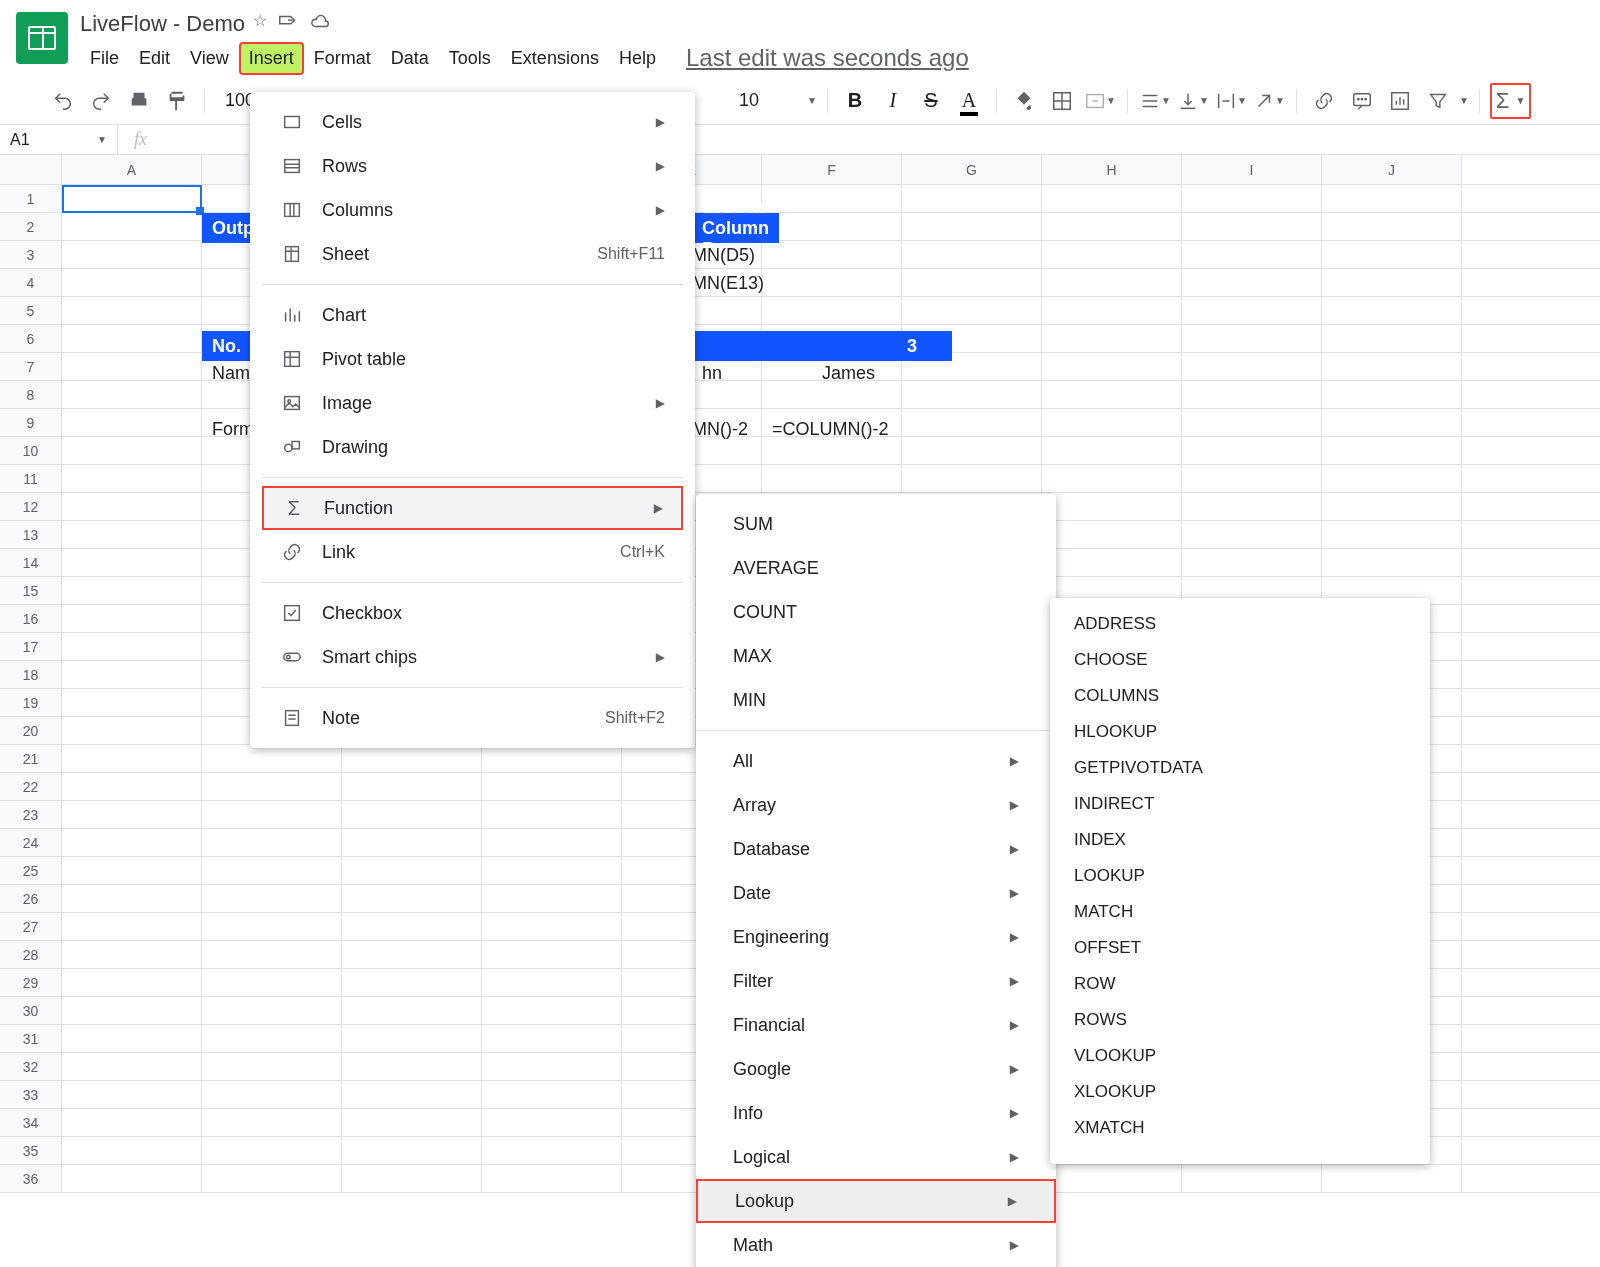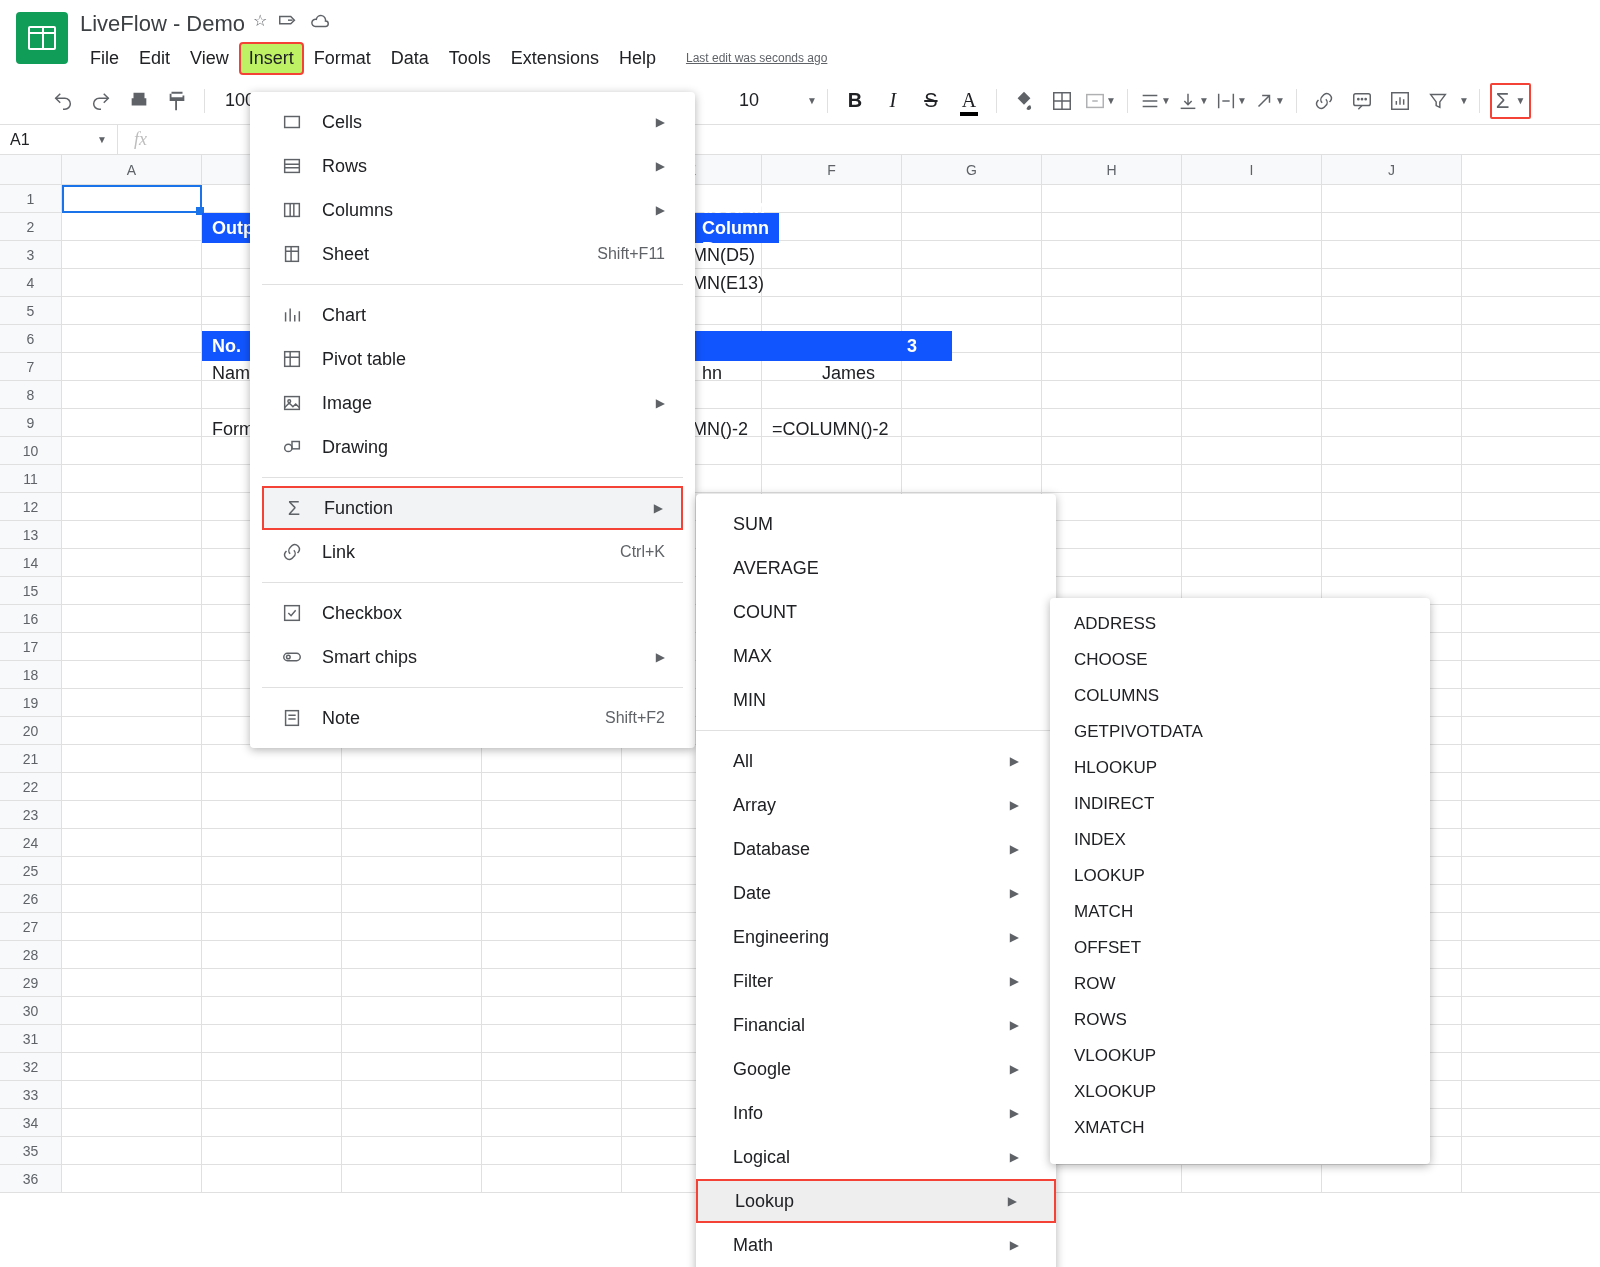--- a/index.html
+++ b/index.html
@@ -11,21 +11,21 @@
     .logo::before { content: ""; position: absolute; inset: 14px 12px; border: 2px solid #fff; border-radius: 2px; }
     .logo::after { content: ""; position: absolute; inset: 20px 14px 20px 14px; border-top: 2px solid #fff; }
     .logo-line-v { position: absolute; left: 50%; top: 16px; bottom: 16px; width: 2px; background: #fff; }
     .title-area { flex: 1; }
     .doc-title-row { display: flex; align-items: center; gap: 8px; height: 32px; }
     .doc-title { font-size: 22px; color: #3c4043; }
     .title-icons { color: #5f6368; display: flex; gap: 10px; }
     .menu-bar { display: flex; align-items: center; height: 36px; gap: 0; }
     .menu-item { padding: 6px 10px; font-size: 18px; color: #202124; border-radius: 4px; cursor: pointer; }
     .menu-item.highlighted { background: #bef264; border: 2px solid #f44336; padding: 4px 8px; }
-    .last-edit { color: #5f6368; text-decoration: underline; font-size: 12px; margin-left: 20px; }
+    .last-edit { color: #5f6368; text-decoration: underline; font-size: 24px; margin-left: 20px; }
 
     
     .toolbar { height: 48px; border-bottom: 1px solid #e0e0e0; display: flex; align-items: center; padding: 0 10px 0 46px; gap: 4px; color: #5f6368; }
     .tb-btn { width: 34px; height: 34px; display: inline-flex; align-items: center; justify-content: center; border-radius: 4px; }
     .tb-sep { width: 1px; height: 24px; background: #e0e0e0; margin: 0 6px; }
     .tb-text { font-size: 18px; color: #202124; padding: 0 10px; display: flex; align-items: center; gap: 6px; }
     .tb-dropdown-arrow { font-size: 10px; color: #5f6368; }
     .tb-end-box { border: 2px solid #f44336; border-radius: 2px; padding: 0 4px; display: flex; align-items: center; height: 36px; }
     svg.ico { width: 22px; height: 22px; stroke: #5f6368; fill: none; stroke-width: 1.6; }
     svg.ico.fill { fill: #5f6368; stroke: none; }
@@ -976,26 +976,26 @@
     <div class="fn-item">
       <div>ADDRESS</div>
     </div>
     <div class="fn-item">
       <div>CHOOSE</div>
     </div>
     <div class="fn-item">
       <div>COLUMNS</div>
     </div>
     <div class="fn-item">
+      <div>HLOOKUP</div>
+    </div>
+    <div class="fn-item">
       <div>GETPIVOTDATA</div>
     </div>
     <div class="fn-item">
-      <div>HLOOKUP</div>
-    </div>
-    <div class="fn-item">
       <div>INDIRECT</div>
     </div>
     <div class="fn-item">
       <div>INDEX</div>
     </div>
     <div class="fn-item">
       <div>LOOKUP</div>
     </div>
     <div class="fn-item">
       <div>MATCH</div>

